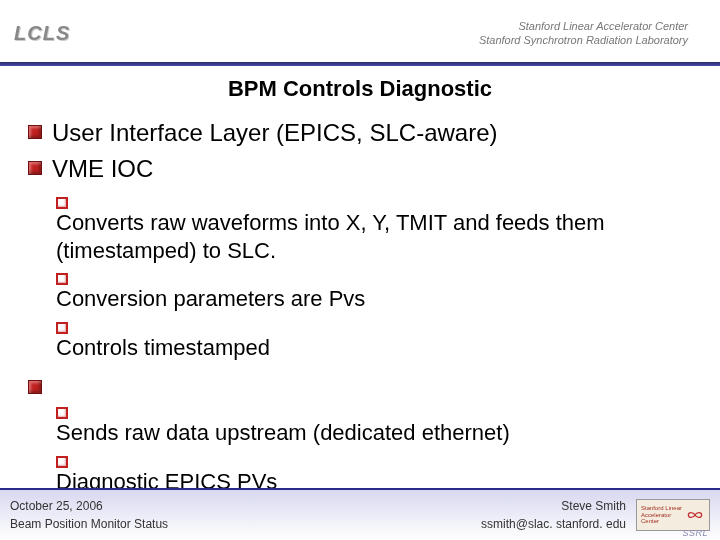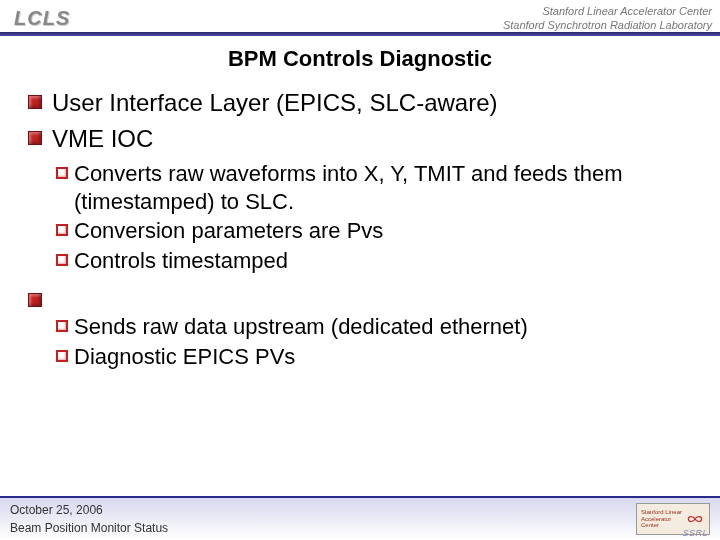--- a/index.html
+++ b/index.html
@@ -8,22 +8,22 @@
     height: 540px;
     font-family: Arial, Helvetica, sans-serif;
     background: #fff;
     position: relative;
     overflow: hidden;
   }
   .header {
     display: flex;
     justify-content: space-between;
     align-items: center;
-    padding: 6px 8px 2px 14px;
-    height: 32px;
+    padding: 6px 32px 2px 14px;
+    height: 62px;
   }
   .logo-left {
     font-style: italic;
     font-weight: bold;
     font-size: 20px;
     color: #888;
     letter-spacing: 1px;
     text-shadow: 1px 1px 0 #ccc;
   }
   .logo-right {
@@ -52,20 +52,21 @@
   .item-l1 {
     display: flex;
     align-items: flex-start;
     margin-bottom: 6px;
   }
   .item-l2 {
     display: flex;
     align-items: flex-start;
     margin-left: 28px;
     margin-bottom: 2px;
+    flex-direction: column;
   }
   .bullet-l1 {
     width: 14px;
     height: 14px;
     background: #c02020;
     border: 1px solid #701010;
     margin-right: 10px;
     margin-top: 7px;
     flex-shrink: 0;
     box-shadow: inset -2px -2px 3px rgba(0,0,0,0.3), inset 2px 2px 3px rgba(255,200,200,0.5);
@@ -89,21 +90,21 @@
     font-size: 22px;
     color: #000;
     line-height: 1.25;
   }
   .gap { height: 10px; }
   .footer {
     position: absolute;
     bottom: 0;
     left: 0;
     right: 0;
-    height: 44px;
+    height: 52px;
     border-top: 2px solid #2a2a8a;
     background: linear-gradient(to bottom, #d8d8f0 0%, #fff 100%);
     display: flex;
     align-items: center;
     padding: 0 10px;
     font-size: 12px;
     color: #333;
   }
   .footer-left {
     flex: 1;
@@ -197,20 +198,24 @@
     <div class="bullet-l2"></div>
     <div class="text-l2">Diagnostic EPICS PVs</div>
   </div>
 
 </div>
 
 <div class="footer">
   <div class="footer-left">
     <div>October  25, 2006</div>
     <div>Beam Position Monitor Status</div>
+  </div>
+  <div class="footer-mid">
+    <div>Steve Smith</div>
+    <div>ssmith@slac. stanford. edu</div>
   </div>
   <div class="footer-logo">
     <div class="footer-logo-text">
       <div>Stanford Linear</div>
       <div>Accelerator</div>
       <div>Center</div>
     </div>
     <div class="footer-logo-shape">
       <svg viewBox="0 0 24 16">
           <path d="M4 8 C4 4, 10 4, 12 8 C14 12, 20 12, 20 8 C20 4, 14 4, 12 8 C10 12, 4 12, 4 8 Z" fill="none" stroke="#c03030" stroke-width="1.5"></path>

